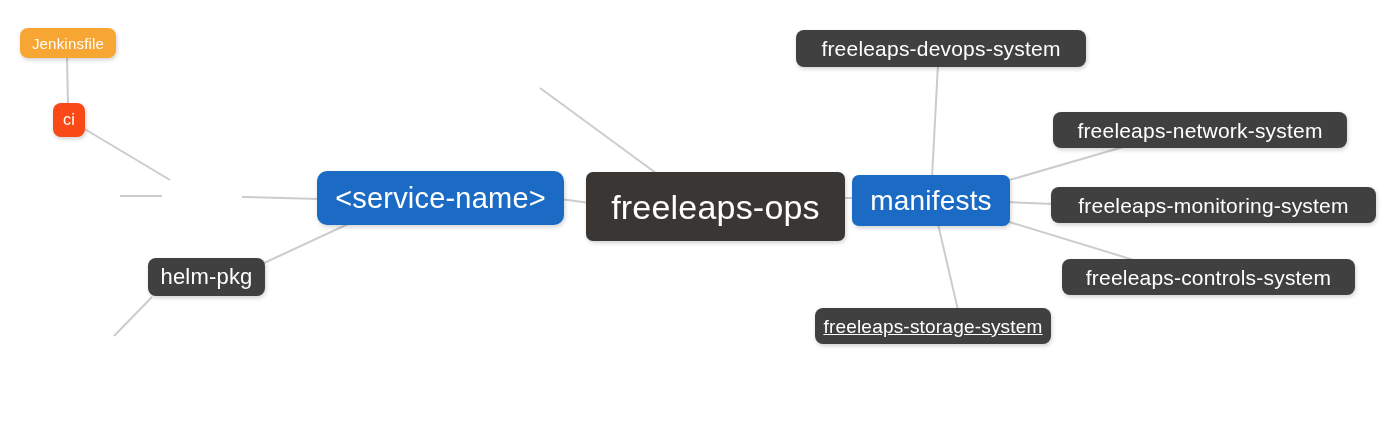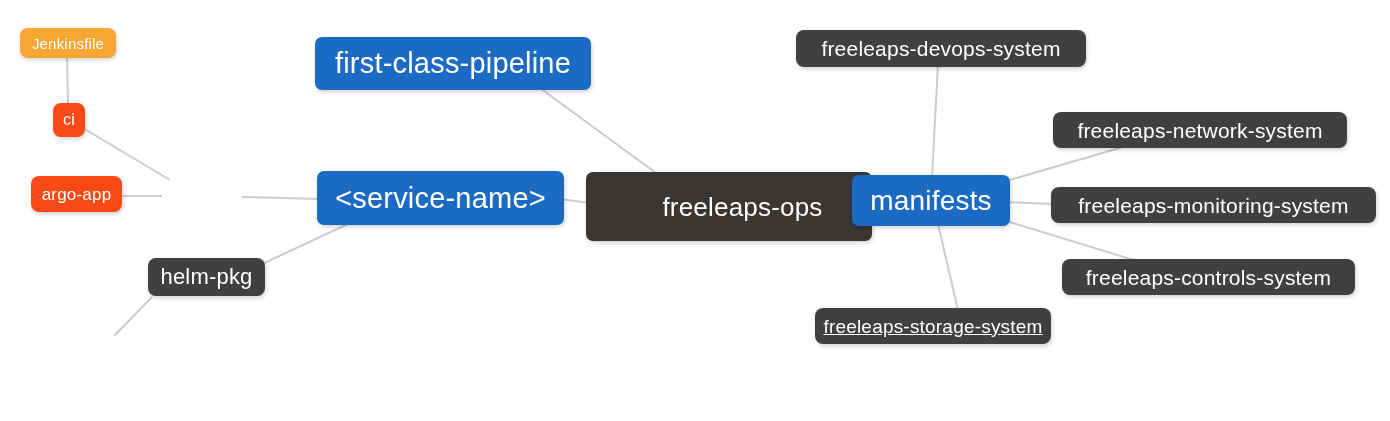--- a/index.html
+++ b/index.html
@@ -48,22 +48,22 @@
   .lv-orange { background: #F7A633; }
 
   
   #n-jenkinsfile { left: 20px;  top: 28px;  width: 96px;  height: 30px; font-size: 15px; }
   #n-ci          { left: 53px;  top: 103px; width: 32px;  height: 34px; font-size: 16px; }
   #n-argo-app    { left: 31px;  top: 176px; width: 91px;  height: 36px; font-size: 17px; }
   #n-env         { left: 158px; top: 172px; width: 86px;  height: 41px; font-size: 22px; }
   #n-values-yaml { left: 8px;   top: 332px; width: 169px; height: 37px; font-size: 18px; }
   #n-helm-pkg    { left: 148px; top: 258px; width: 117px; height: 38px; font-size: 22px; }
   #n-fcp         { left: 315px; top: 37px;  width: 276px; height: 53px; font-size: 29px; }
-  #n-service     { left: 317px; top: 171px; width: 247px; height: 54px; font-size: 29px; }
-  #n-root        { left: 586px; top: 172px; width: 259px; height: 69px; font-size: 26px; padding-left: 27px; }
+  #n-service     { left: 317px; top: 171px; width: 247px; height: 54px; font-size: 29px; border-radius: 10px; }
+  #n-root        { left: 586px; top: 172px; width: 259px; height: 69px; font-size: 34px; }
   #n-manifests   { left: 852px; top: 175px; width: 158px; height: 51px; font-size: 28px; }
   #n-devops      { left: 796px; top: 30px;  width: 290px; height: 37px; font-size: 21px; }
   #n-network     { left: 1053px; top: 112px; width: 294px; height: 36px; font-size: 21px; }
   #n-monitoring  { left: 1051px; top: 187px; width: 325px; height: 36px; font-size: 21px; }
   #n-controls    { left: 1062px; top: 259px; width: 293px; height: 36px; font-size: 21px; }
   #n-storage     { left: 815px;  top: 308px; width: 236px; height: 36px; font-size: 19px; text-decoration: underline; }
 </style>
 </head>
 <body>
 
@@ -81,23 +81,21 @@
     <line x1="840" y1="198" x2="856" y2="198"></line>
     <line x1="938" y1="64" x2="932" y2="178"></line>
     <line x1="1006" y1="181" x2="1130" y2="145"></line>
     <line x1="1006" y1="202" x2="1054" y2="204"></line>
     <line x1="1006" y1="221" x2="1137" y2="261"></line>
     <line x1="938" y1="224" x2="958" y2="310"></line>
   </svg>
 
   <div class="node lv-orange" id="n-jenkinsfile">Jenkinsfile</div>
   <div class="node lv-red" id="n-ci">ci</div>
-  <div class="node lv-red" id="n-argo-app">argo-app</div>
   <div class="node lv-green" id="n-helm-pkg">helm-pkg</div>
-  <div class="node lv-blue" id="n-fcp">first-class-pipeline</div>
   <div class="node lv-blue" id="n-service">&lt;service-name&gt;</div>
   <div class="node lv-root" id="n-root">freeleaps-ops</div>
   <div class="node lv-blue" id="n-manifests">manifests</div>
   <div class="node lv-green" id="n-devops">freeleaps-devops-system</div>
   <div class="node lv-green" id="n-network">freeleaps-network-system</div>
   <div class="node lv-green" id="n-monitoring">freeleaps-monitoring-system</div>
   <div class="node lv-green" id="n-controls">freeleaps-controls-system</div>
   <div class="node lv-green" id="n-storage">freeleaps-storage-system</div>
 
 </div>

